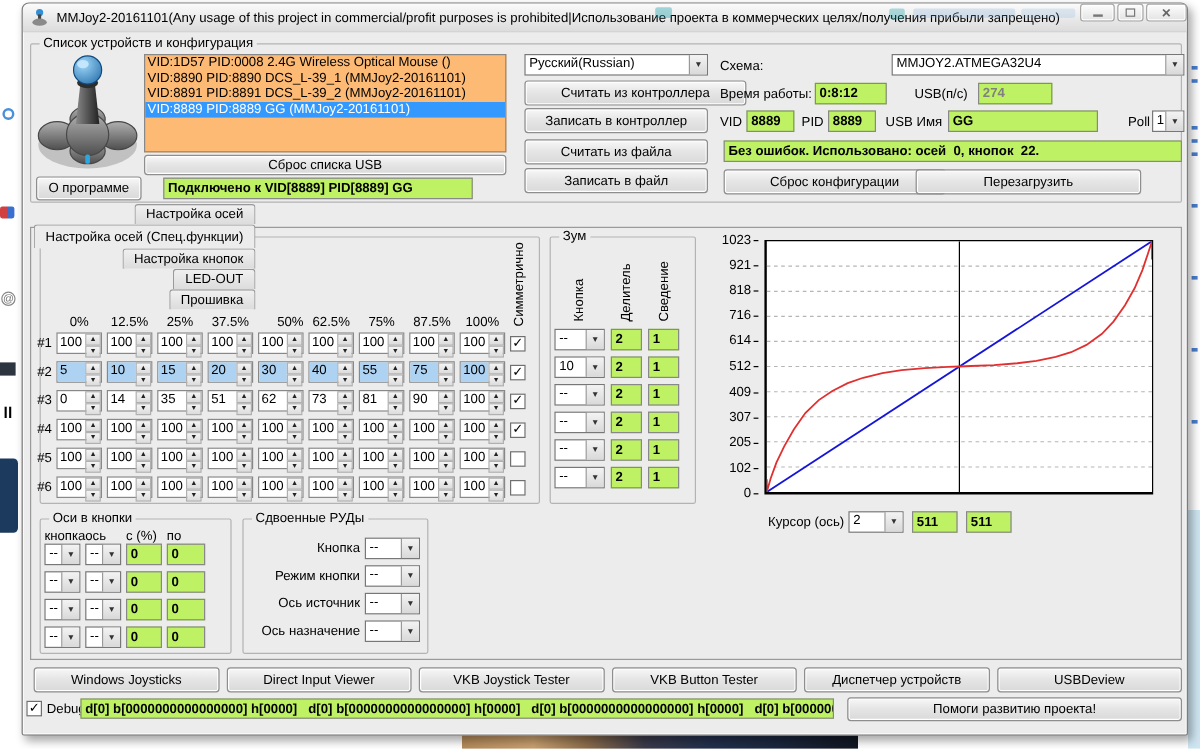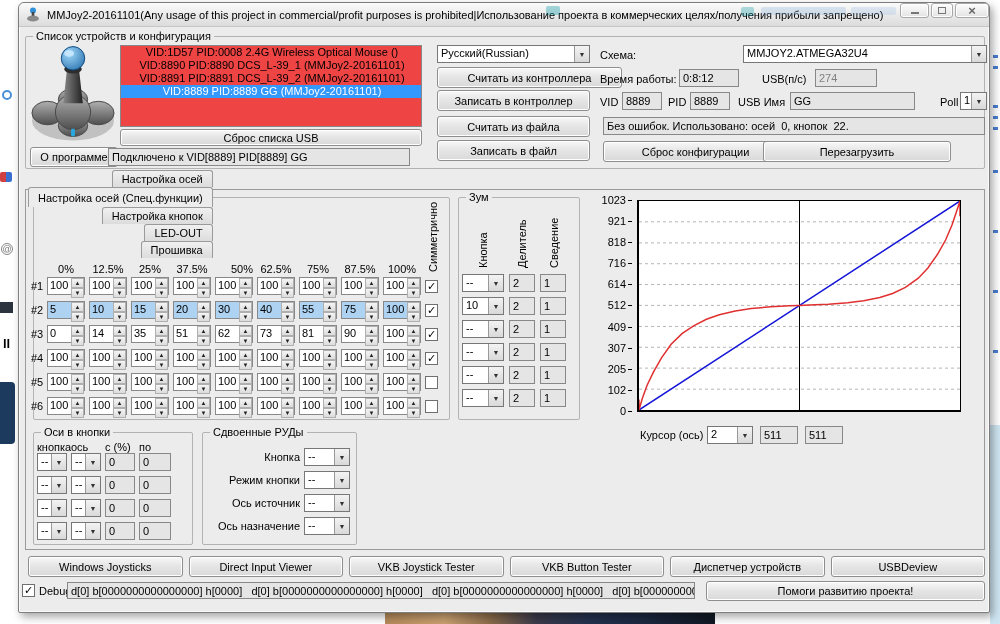--- a/index.html
+++ b/index.html
@@ -28,42 +28,42 @@
     background:linear-gradient(#fdfdfd,#e3e3e3); display:flex; align-items:center; justify-content:center;
     color:#666; font-size:11px; box-shadow:inset 0 0 0 1px #fff; }
   .minbar { width:8px; height:2px; background:#777; margin-top:5px; }
   .maxbox { width:8px; height:7px; border:1px solid #777; }
 
   
   .lbl { position:absolute; white-space:nowrap; }
   .btn { position:absolute; display:flex; align-items:center; justify-content:center;
     background:linear-gradient(#f8f8f8,#e6e6e6 45%,#d9d9d9); border:1px solid #8e8e8e;
     border-radius:3px; box-shadow:inset 0 0 0 1px #fff; cursor:default; white-space:nowrap; }
-  .tb { position:absolute; background:#e5e5e5; border:1px solid #888; display:flex; align-items:center;
-    padding:0 3px; white-space:pre; overflow:hidden; }
+  .tb { position:absolute; background:#bef264; border:1px solid #888; display:flex; align-items:center;
+    padding:0 3px; white-space:pre; overflow:hidden;font-weight:bold; }
   .tb.gray { color:#808080; }
   .combo { background:#fff; border:1px solid #777; display:flex; height:18px; }
   .combo .val { flex:1; padding:1px 3px; overflow:hidden; white-space:nowrap; }
   .combo .dd { width:15px; background:linear-gradient(#f3f3f3,#d9d9d9); border-left:1px solid #999;
     display:flex; align-items:center; justify-content:center; font-size:7px; color:#333; }
   .abs { position:absolute; }
   .spin { display:flex; width:38px; height:18px; border:1px solid #888; background:#fff; }
   .spin .v { flex:1; padding:1px 2px; overflow:hidden; }
   .spin .v.hl { background:#aed2f2; }
   .spin .btns { width:13px; display:flex; flex-direction:column; }
   .spin .btns i { flex:1; font-style:normal; font-size:6px; line-height:8px; text-align:center;
     background:linear-gradient(#f5f5f5,#dcdcdc); border:1px solid #b0b0b0; color:#222; }
   .checkbox { width:13px; height:13px; background:#fff; border:1px solid #6f6f6f;
     font-size:11px; line-height:11px; text-align:center; }
   .group { position:absolute; border:1px solid #b3b3b3; border-radius:2px; }
   .group .glabel { position:absolute; top:-7px; left:7px; background:#ececec; padding:0 3px; }
   .vtext { position:absolute; writing-mode:vertical-rl; transform:rotate(180deg); white-space:nowrap; }
 
   
-  .listbox { position:absolute; background:#ef4444; border:1px solid #888; overflow:hidden;text-align:center; }
+  .listbox { position:absolute; background:#fdba74; border:1px solid #888; overflow:hidden; }
   .list-item { height:13px; line-height:13px; padding-left:2px; white-space:nowrap; }
   .list-item.selected { background:#3399ff; color:#fff; }
 
   
   .tabstrip { position:absolute; left:28px; top:170px; height:20px; display:flex; align-items:flex-end; z-index:3;flex-direction:column; }
   .tab { padding:2px 9px 3px 9px; border:1px solid #9a9a9a; border-bottom:none; border-radius:3px 3px 0 0;
     background:linear-gradient(#f0f0f0,#dcdcdc); height:17px; margin-right:1px; white-space:nowrap; }
   .tab.active { background:#ececec; height:20px; padding-top:4px; }
   .tabpage { position:absolute; left:25px; top:189px; width:960px; height:361px; border:1px solid #9a9a9a; background:#ececec; }
 
@@ -161,21 +161,21 @@
 
   <div class="btn" style="left:30px;top:147px;width:88px;height:20px">О программе</div>
 
   <div class="listbox" style="left:120px;top:45px;width:302px;height:82px">
       <div class="list-item">VID:1D57 PID:0008 2.4G Wireless Optical Mouse ()</div>
       <div class="list-item">VID:8890 PID:8890 DCS_L-39_1 (MMJoy2-20161101)</div>
       <div class="list-item">VID:8891 PID:8891 DCS_L-39_2 (MMJoy2-20161101)</div>
       <div class="list-item selected">VID:8889 PID:8889 GG (MMJoy2-20161101)</div>
     </div>
   <div class="btn" style="left:120px;top:129px;width:302px;height:17px">Сброс списка USB</div>
-  <div class="tb" style="left:108px;top:148px;width:302px;height:18px">Подключено к VID[8889] PID[8889] GG</div>
+  <div class="tb" style="left:136px;top:148px;width:258px;height:18px">Подключено к VID[8889] PID[8889] GG</div>
 
   <div class="combo abs" style="left:437px;top:45px;width:153px">
     <span class="val">Русский(Russian)</span>
     <span class="dd">▼</span>
   </div>
   <div class="btn" style="left:437px;top:67px;width:185px;height:21px">Считать из контроллера</div>
   <div class="btn" style="left:437px;top:90px;width:153px;height:21px">Записать в контроллер</div>
   <div class="btn" style="left:437px;top:116px;width:153px;height:21px">Считать из файла</div>
   <div class="btn" style="left:437px;top:140px;width:153px;height:21px">Записать в файл</div>
 

